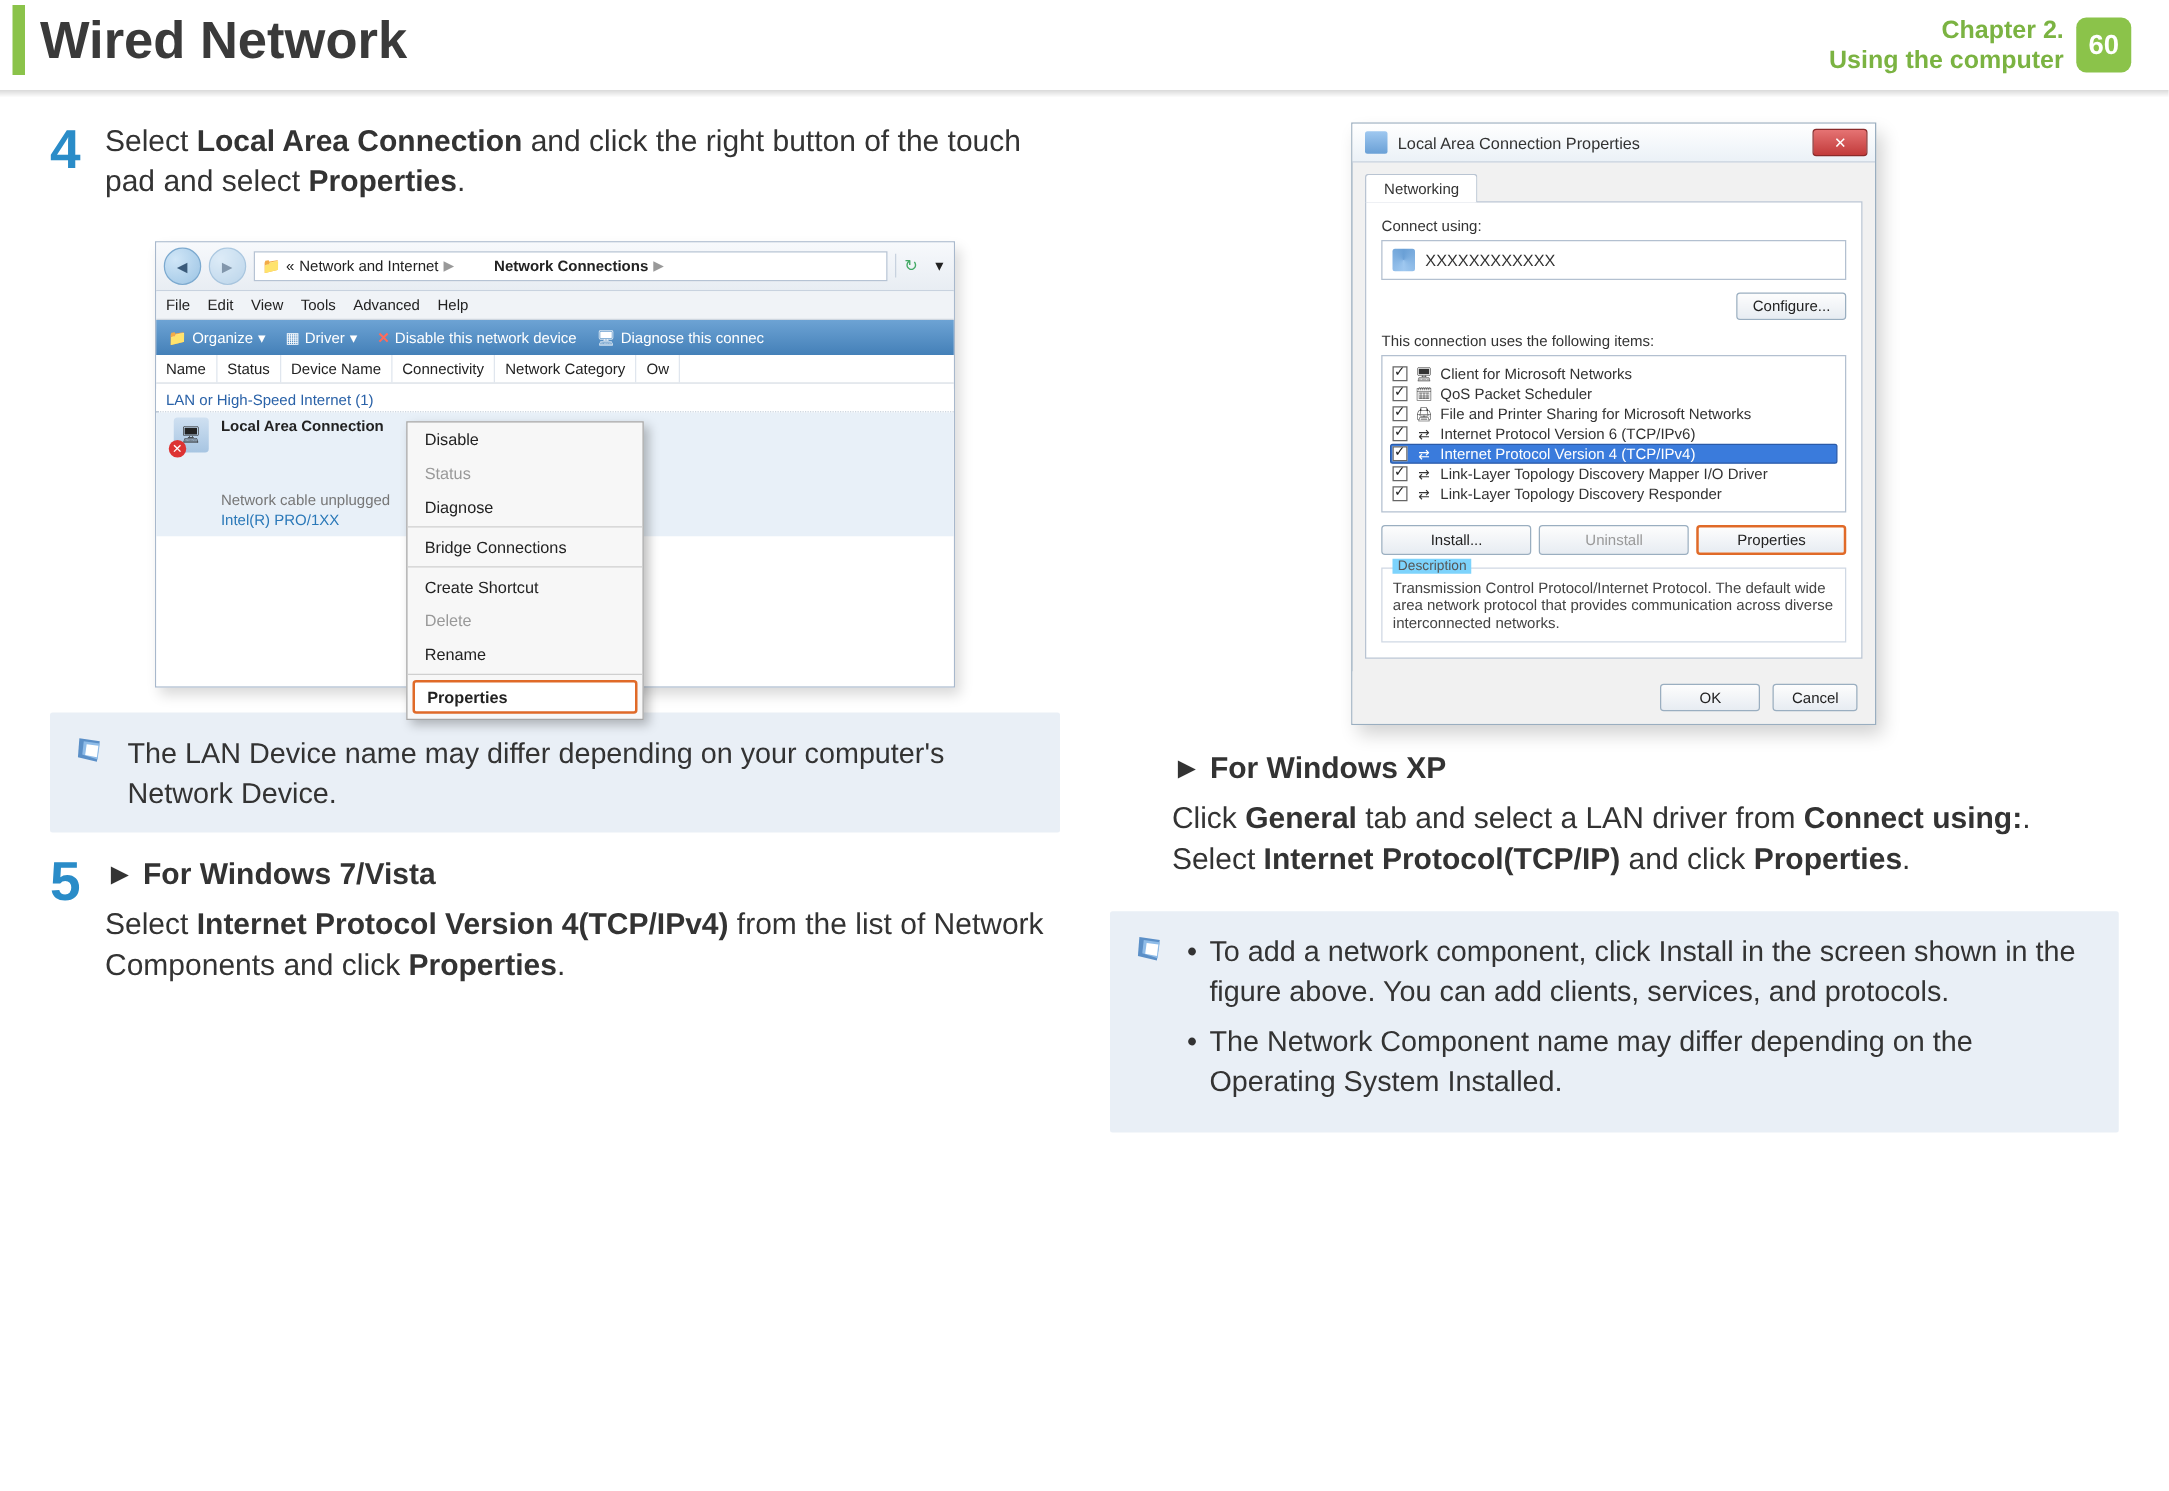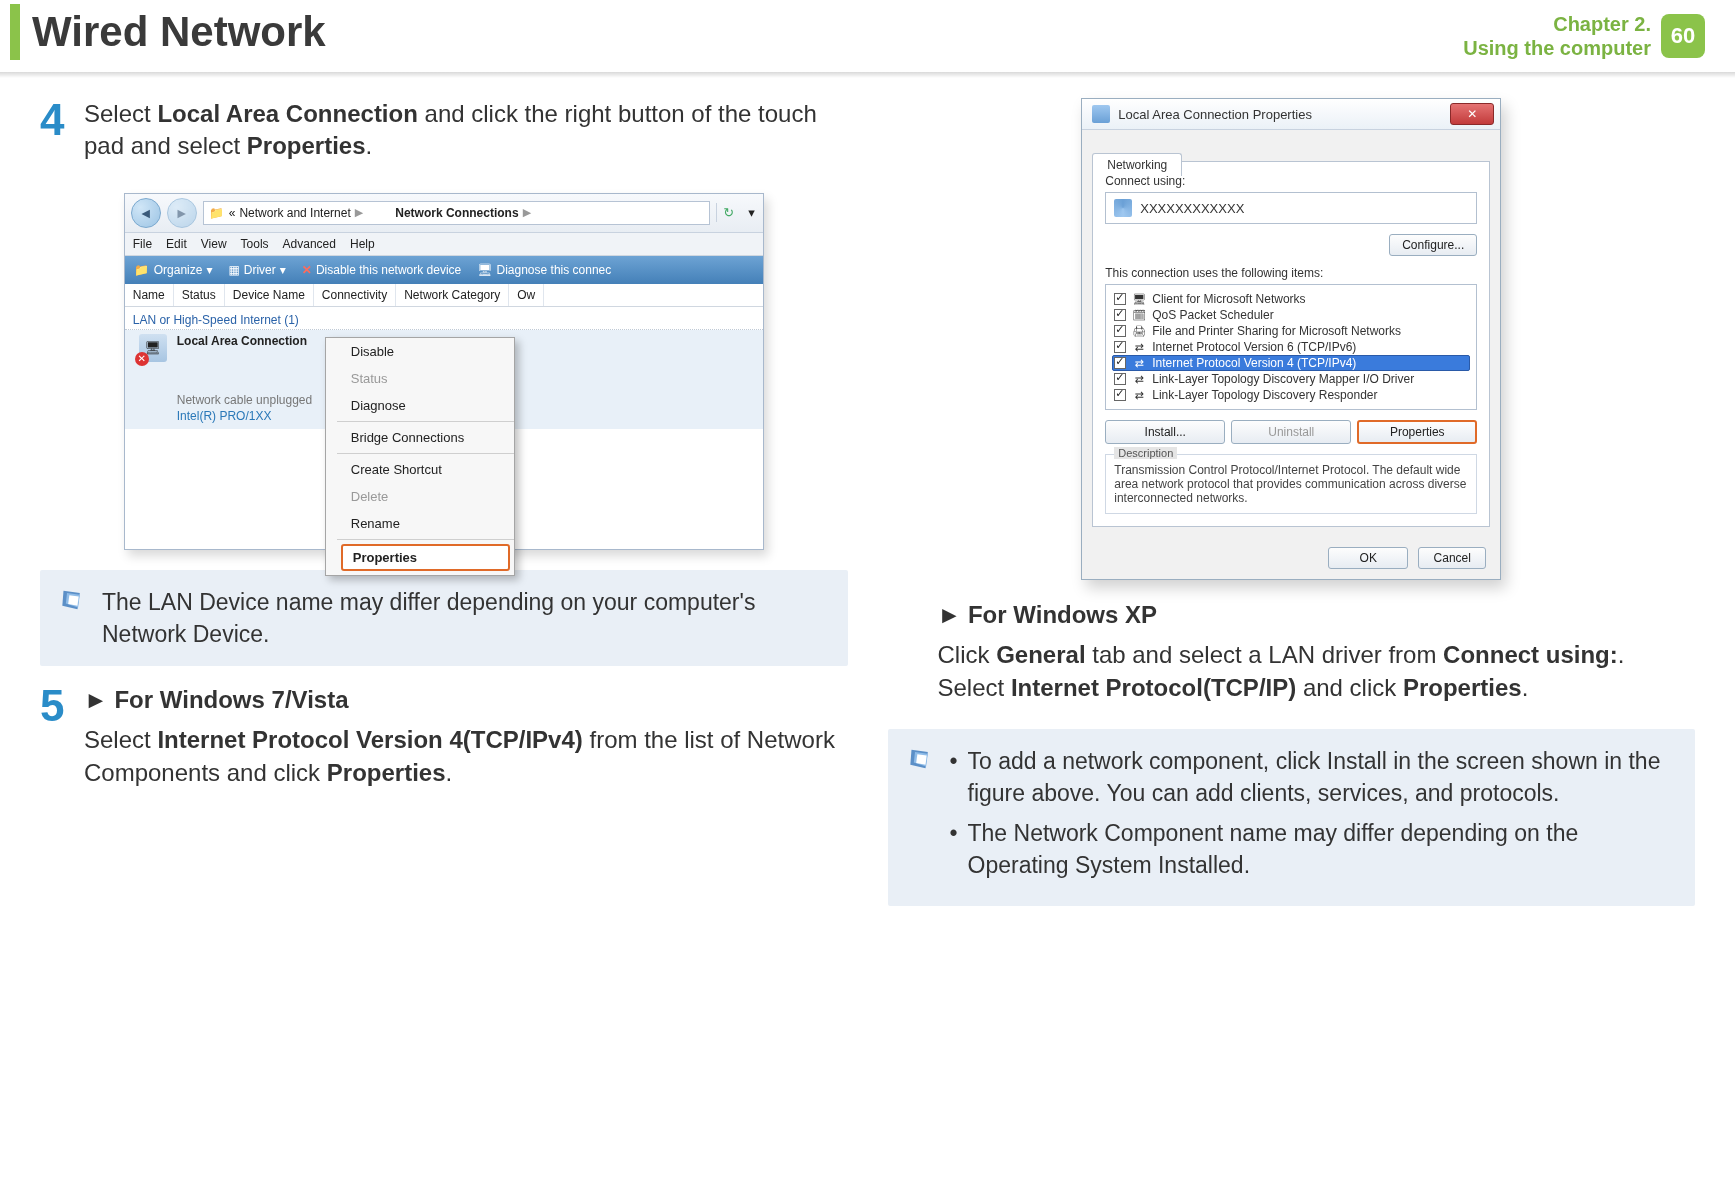--- a/index.html
+++ b/index.html
@@ -181,21 +181,20 @@
   }
   .conn-text { font-size:12px; line-height:1.3; }
   .conn-text .t1 { font-weight:600; color:#222; }
   .conn-text .t2 { color:#777;margin-top:44px; }
   .conn-text .t3 { color:#2a78b8; }
   .context-menu {
     position:absolute; left:200px; top:30px;
     width:190px; background:#f7f7f7; border:1px solid #a5a5a5;
     box-shadow: 4px 4px 8px rgba(0,0,0,0.25);
     font-size:13px;
-    padding-left:11px;
   }
   .context-menu .cm-item { padding: 6px 14px; color:#222; }
   .context-menu .cm-item.disabled { color:#999; }
   .context-menu .cm-sep { border-top:1px solid #cfcfcf; margin: 2px 0; }
   .context-menu .cm-item.highlight {
     font-weight:700; border: 2px solid #e06a28; border-radius:3px;
     margin: 4px; padding: 4px 10px; background:#fff;
   }
 
   
@@ -219,21 +218,21 @@
   .close-btn {
     width: 44px; height:22px; border-radius: 3px;
     background: linear-gradient(#e57373,#c23b3b);
     border:1px solid #8a2a2a; color:#fff;
     display:flex;align-items:center;justify-content:center; font-size:12px;
   }
   .tab-strip { padding: 8px 10px 0; }
   .tab {
     display:inline-block; background:#fff; border:1px solid #b9c4d2; border-bottom:none;
     padding: 4px 14px; font-size:12px; border-radius: 3px 3px 0 0;
-    position:relative; top:15px;
+    position:relative; top:1px;
   }
   .tab-panel {
     background:#fff; border:1px solid #b9c4d2; margin:0 10px 10px; padding:12px;
   }
   .field-label { font-size:12px; margin-bottom:4px; }
   .adapter-box {
     border:1px solid #b3c0d0; padding:6px 8px; display:flex; gap:8px; align-items:center;
     background:#fff; margin-bottom: 10px;
   }
   .adapter-icon { width:18px;height:18px;
@@ -252,21 +251,21 @@
   .item-row { display:flex; align-items:center; gap:6px; padding:1px 2px; }
   .cb { width:12px;height:12px;border:1px solid #666; background:#fff; position:relative; }
   .cb.checked::after { content:"✓"; position:absolute; top:-3px; left:0; font-size:11px; color:#222; }
   .item-icon { width:14px;height:14px; font-size:11px; display:flex;align-items:center;justify-content:center; }
   .item-row.selected { background:#3a7bdc; color:#fff; border:1px solid #2a5aa8; border-radius:2px; padding:0 1px; }
   .item-row.selected .cb { background:#fff; }
   .btn-row3 { display:flex; justify-content:space-between; margin-bottom:10px; }
   .btn-row3 .btn { width: 120px; text-align:center; }
   .btn.highlight { border:2px solid #e06a28; }
   .desc-group { border:1px solid #cfd8e4; padding: 8px; font-size:12px; color:#444; position:relative; }
-  .desc-group .legend { position:absolute; top:-8px; left:8px; background:#e5e5e5; padding:0 4px; font-size:11px; color:#555; }
+  .desc-group .legend { position:absolute; top:-8px; left:8px; background:#7dd3fc; padding:0 4px; font-size:11px; color:#555; }
   .dialog-buttons { display:flex; justify-content:flex-end; gap:10px; padding: 10px 14px; background:#f1f1f1; }
 
   .sub-section { padding-left: 50px; font-size:24px; line-height:1.4; color:#333; margin-top: 18px; }
   .sub-section .heading { font-weight:700; margin-bottom:6px; }
 </style>
 </head>
 <body>
 
 <div class="page-header">
   <div class="page-header-left">

